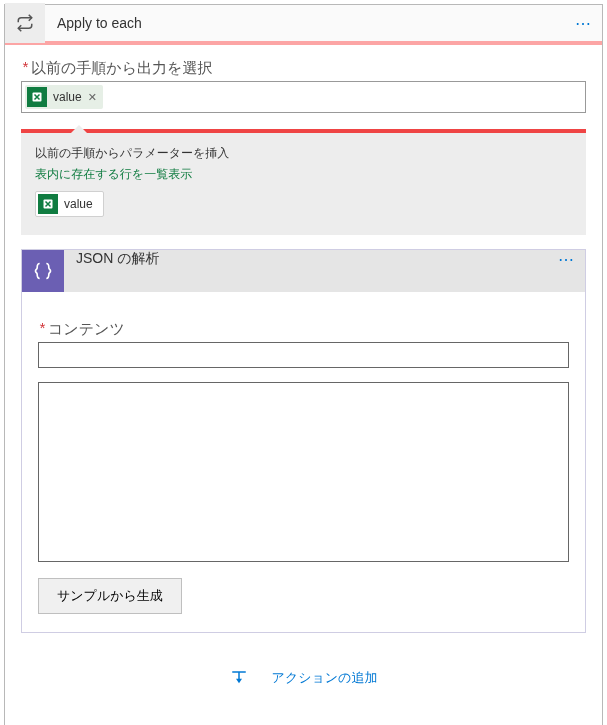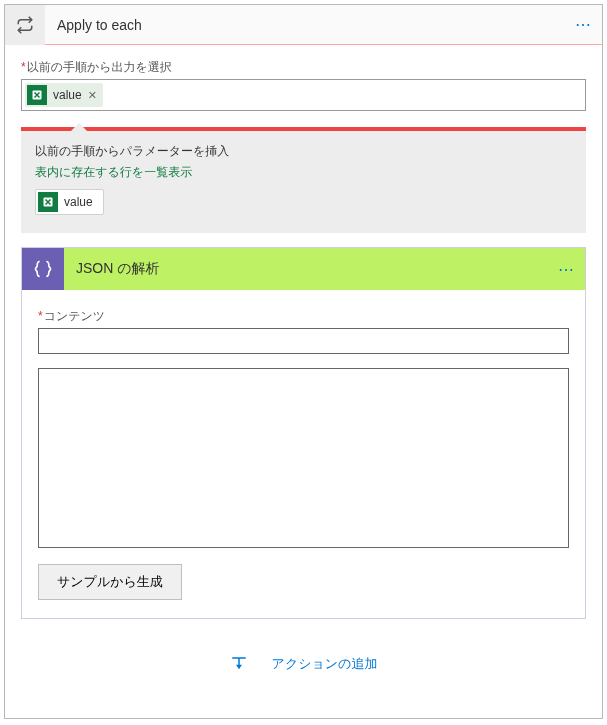--- a/index.html
+++ b/index.html
@@ -21,21 +21,21 @@
     top: -2px;
     left: 50%;
     transform: translateX(-50%);
     width: 0;
     height: 0;
   }
   .header {
     display: flex;
     align-items: center;
     height: 40px;
-    border-bottom: 1px solid #fca5a5;
+    border-bottom: 4px solid #fca5a5;
     background: #fafafa;
   }
   .header-icon-box {
     width: 40px;
     height: 40px;
     display: flex;
     align-items: center;
     justify-content: center;
     background: #ededed;
   }
@@ -50,23 +50,24 @@
     text-align: center;
     color: #0078d4;
     font-size: 16px;
     letter-spacing: 2px;
     cursor: pointer;
   }
   .body {
     padding: 14px 16px 16px 16px;
   }
   .field-label {
-    font-size: 12px;
+    font-size: 15px;
     color: #555;
     margin-bottom: 3px;
+    font-family: Liberation Mono, monospace;
   }
   .required { color: #d13438; margin-right: 1px; }
   .input-box {
     border: 1px solid #999;
     background: #fff;
     min-height: 30px;
     padding: 3px;
     display: flex;
     align-items: center;
     flex-wrap: wrap;
@@ -135,41 +136,40 @@
     gap: 6px;
     cursor: pointer;
   }
   .inner-card {
     border: 1px solid #cfcde3;
     margin-top: 14px;
     background: #fff;
   }
   .inner-header {
     display: flex;
-    align-items: center;
     height: 42px;
-    background: #bef264;
+    background: #e5e5e5;
   }
   .inner-icon-box {
     width: 42px;
     height: 42px;
     background: #6b5fb3;
     display: flex;
     align-items: center;
     justify-content: center;
     color: #fff;
   }
   .inner-title {
     flex: 1;
     padding: 0 12px;
     font-size: 14px;
     color: #333;
   }
   .inner-body {
-    padding: 18px 16px 18px 16px;
+    padding: 28px 16px 18px 16px;
   }
   .text-input {
     width: 100%;
     height: 26px;
     border: 1px solid #666;
     padding: 2px 6px;
     font-family: inherit;
     font-size: 13px;
   }
   .schema-area {

